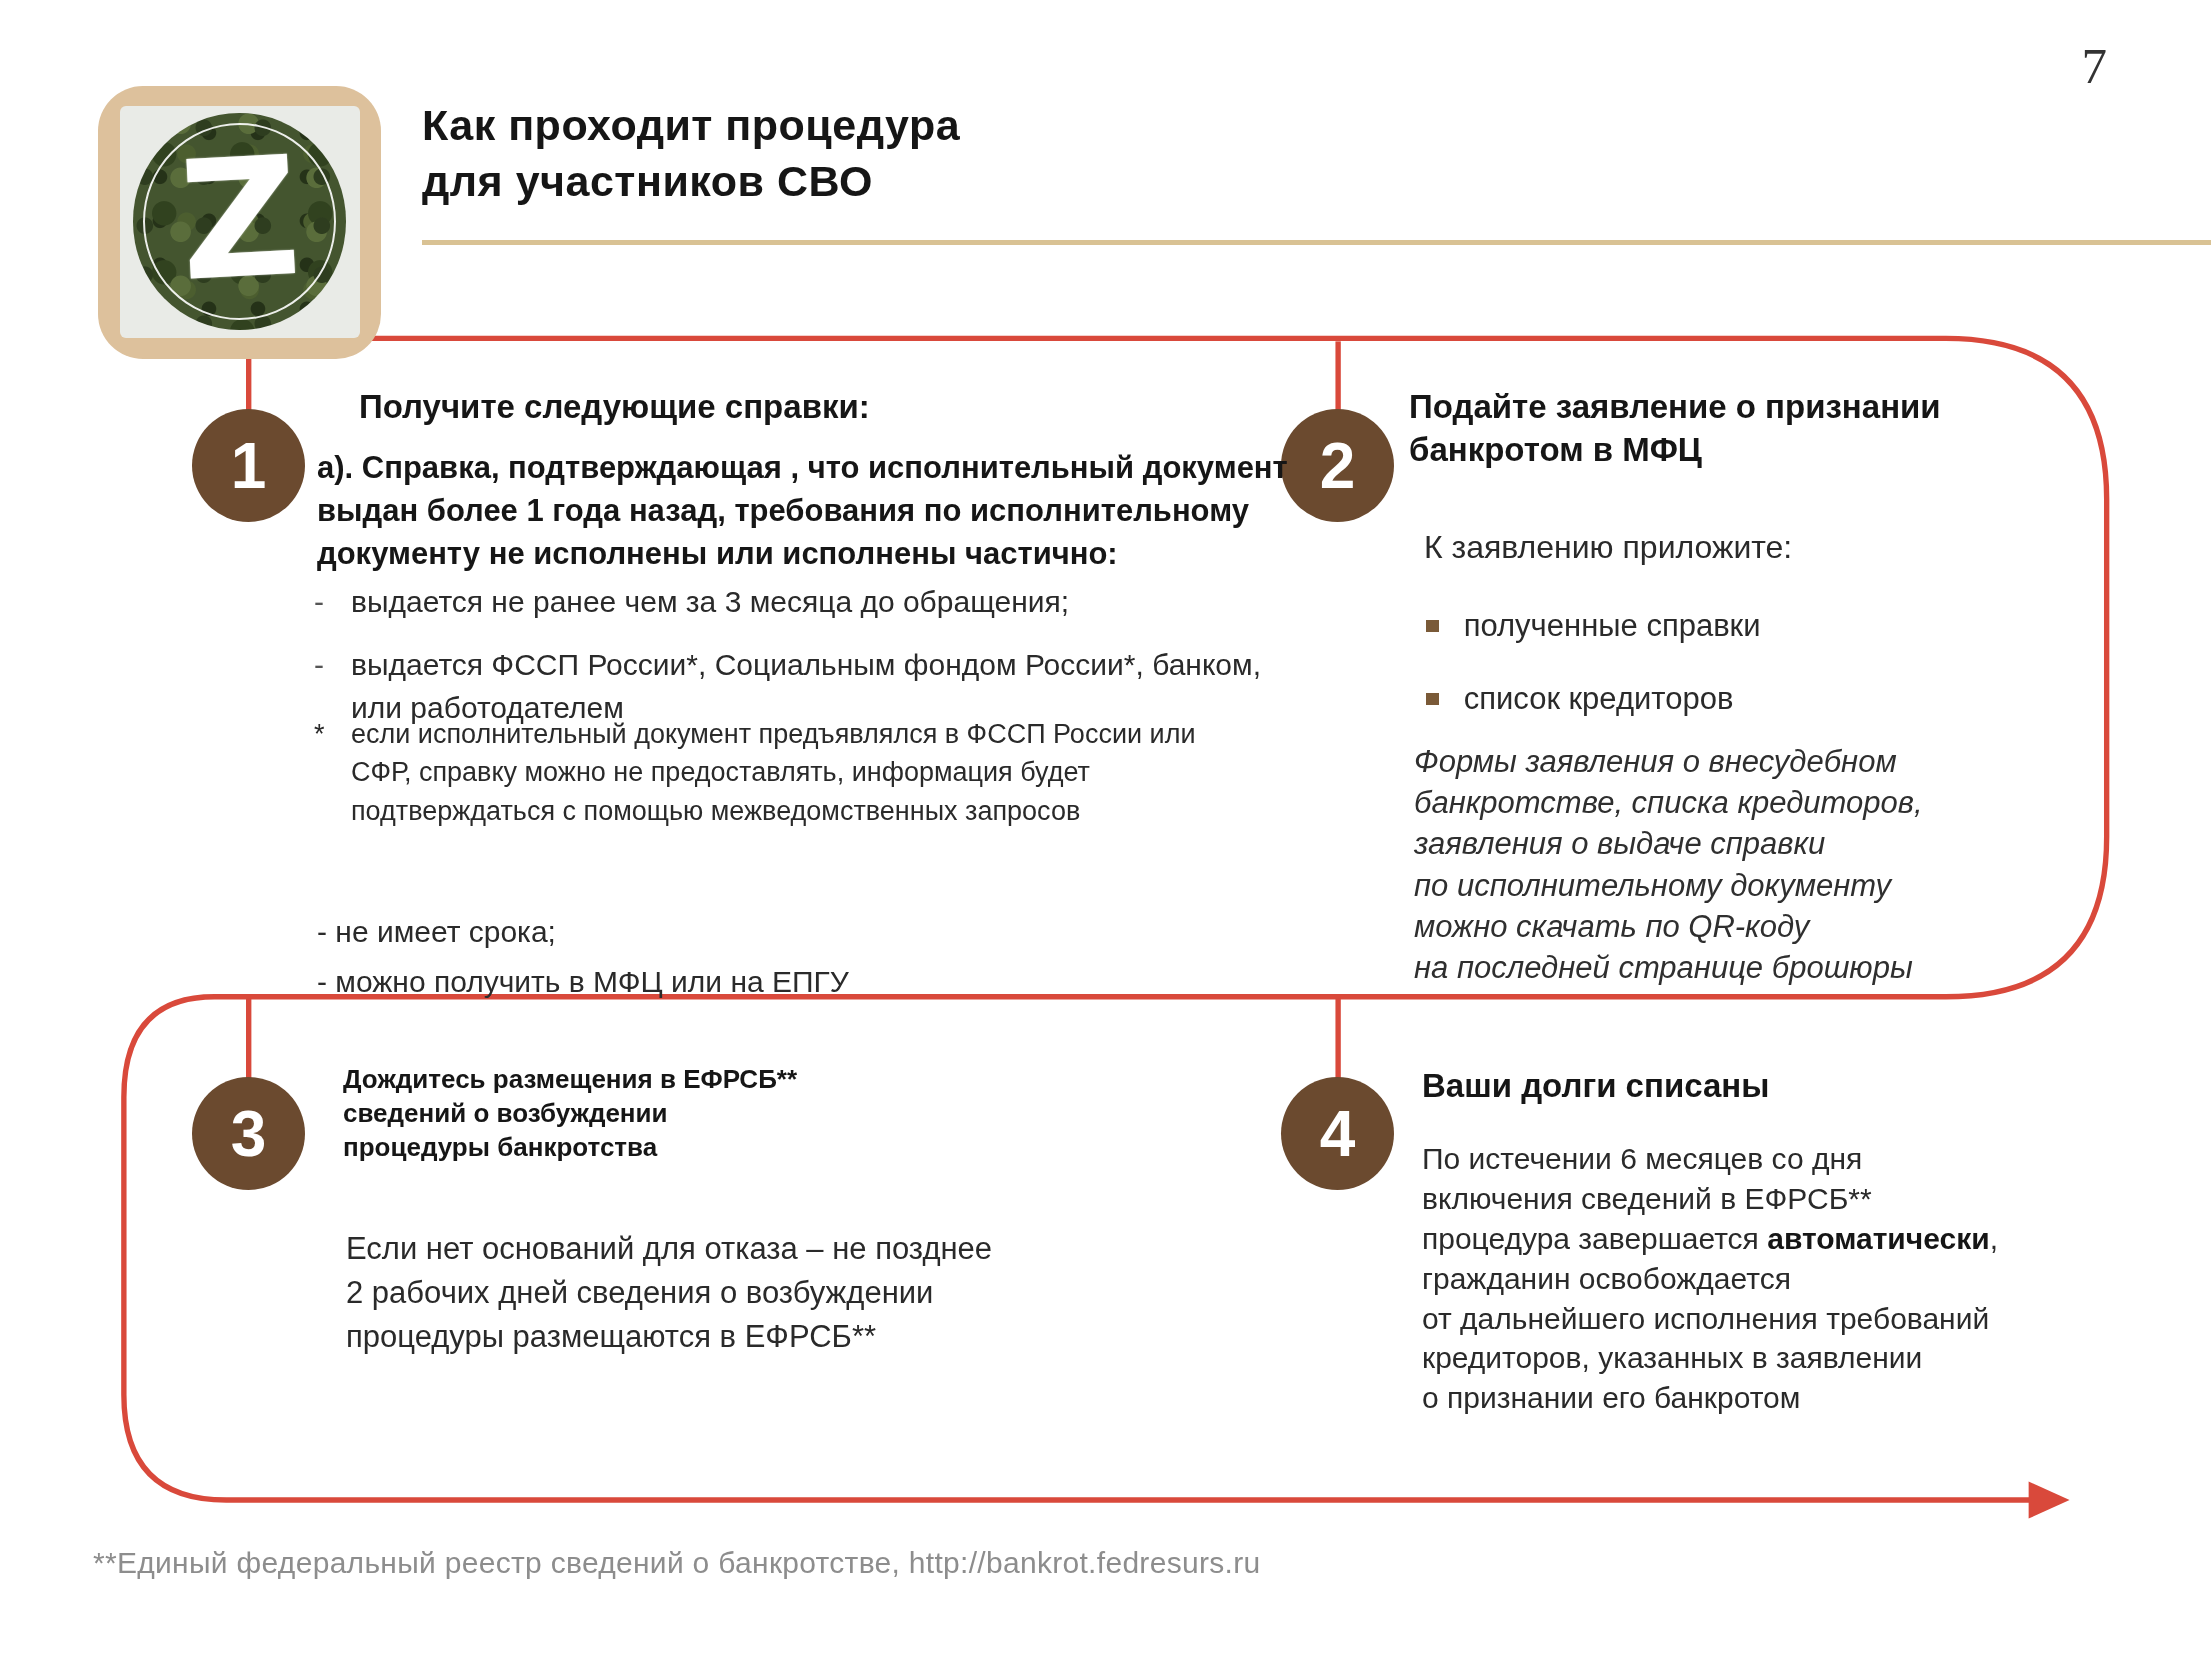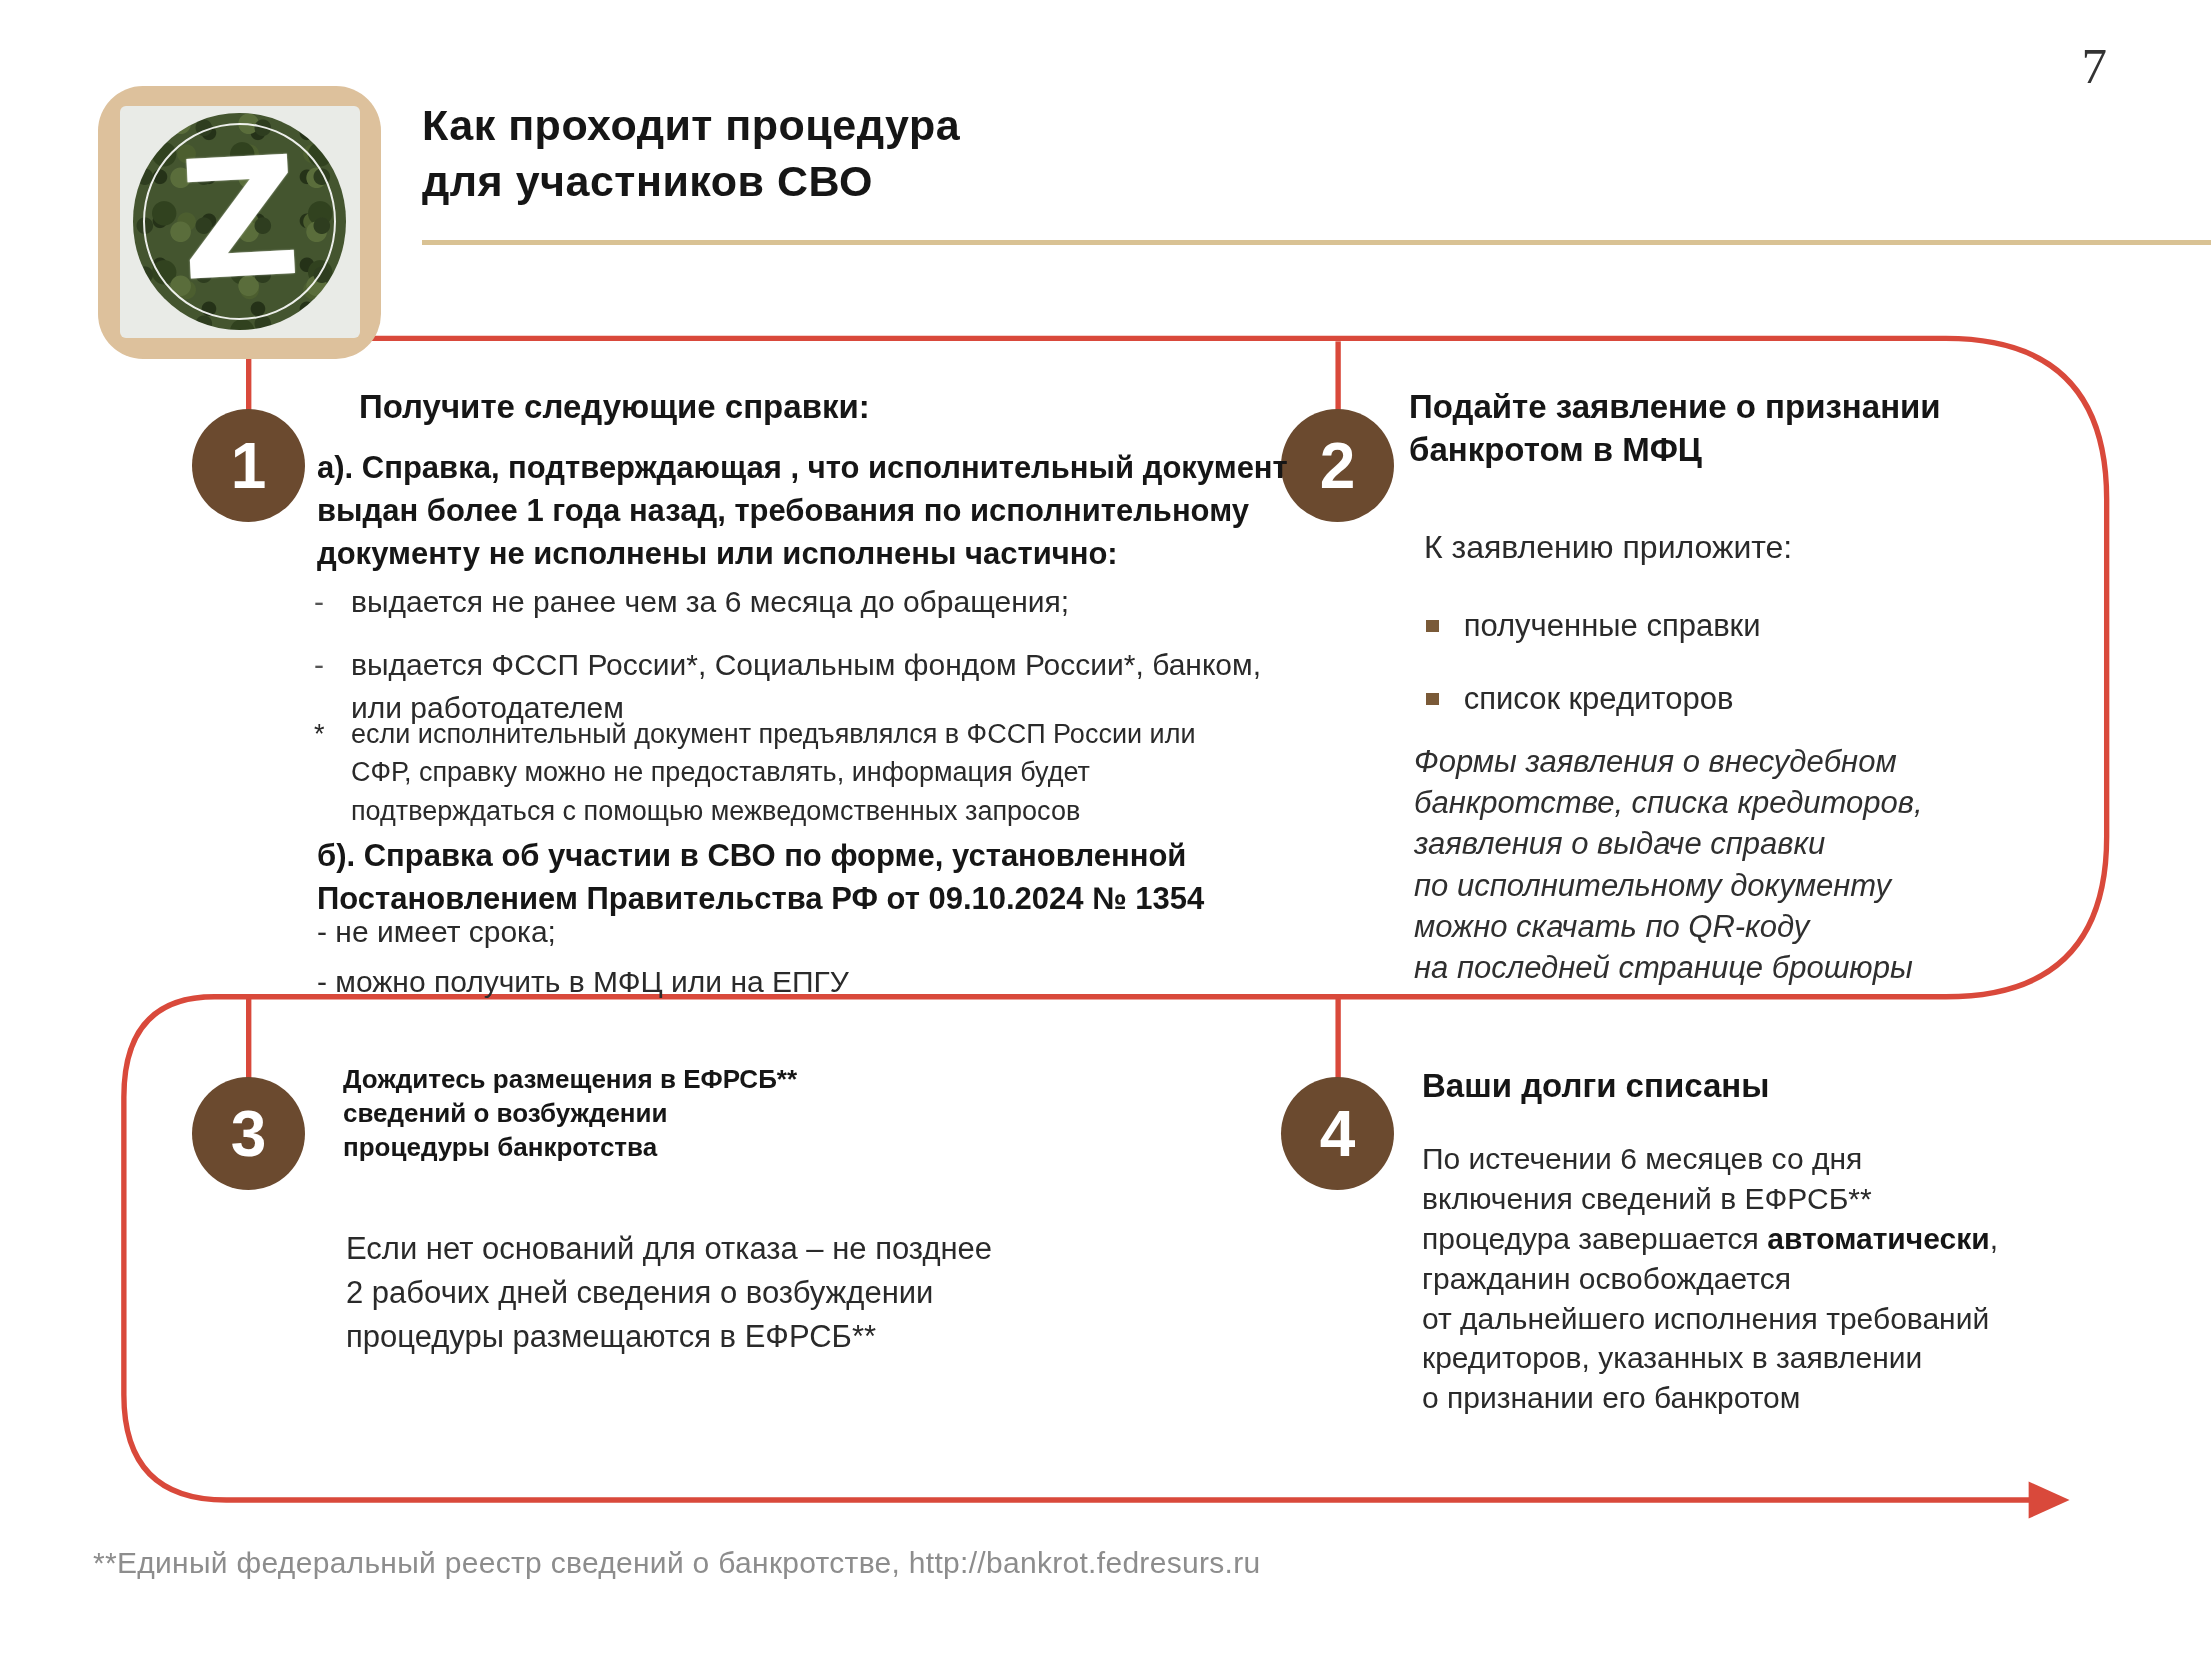--- a/index.html
+++ b/index.html
@@ -155,36 +155,34 @@
     <span>4</span>
   </div>
 
   <div class="abs s1-heading">Получите следующие справки:</div>
   <div class="abs s1-a pre">а).  Справка, подтверждающая , что исполнительный документ
 выдан более 1 года назад, требования по исполнительному
 документу не исполнены или исполнены частично:</div>
   <div class="abs s1-dashes">
     <div class="dash-row">
       <span class="dash">-</span>
-      <span class="pre">выдается не ранее чем за 6 месяца до обращения;</span>
+      <span class="pre">выдается не ранее чем за 3 месяца до обращения;</span>
     </div>
     <div class="dash-row">
       <span class="dash">-</span>
       <span class="pre">выдается ФССП России*, Социальным фондом России*, банком,
 или работодателем</span>
     </div>
   </div>
   <div class="abs s1-foot">
     <span class="fmark">*</span>
     <span class="pre">если исполнительный документ предъявлялся в ФССП России или
 СФР, справку можно не предоставлять, информация будет
 подтверждаться с помощью межведомственных запросов</span>
   </div>
-  <div class="abs s1-b pre">б). Справка об участии в СВО по форме, установленной
-Постановлением Правительства РФ от 09.10.2024 № 1354</div>
   <div class="abs s1-b1">- не имеет срока;</div>
   <div class="abs s2-heading pre">Подайте заявление о признании
 банкротом в МФЦ</div>
 
   <div class="abs s1-b2">- можно получить в МФЦ или на ЕПГУ</div>
   <div class="abs s2-intro">К заявлению приложите:</div>
   <div class="abs s2-bullets">
     <div class="bullet-row">
       <span class="sq"></span>
       <span>полученные справки</span>

